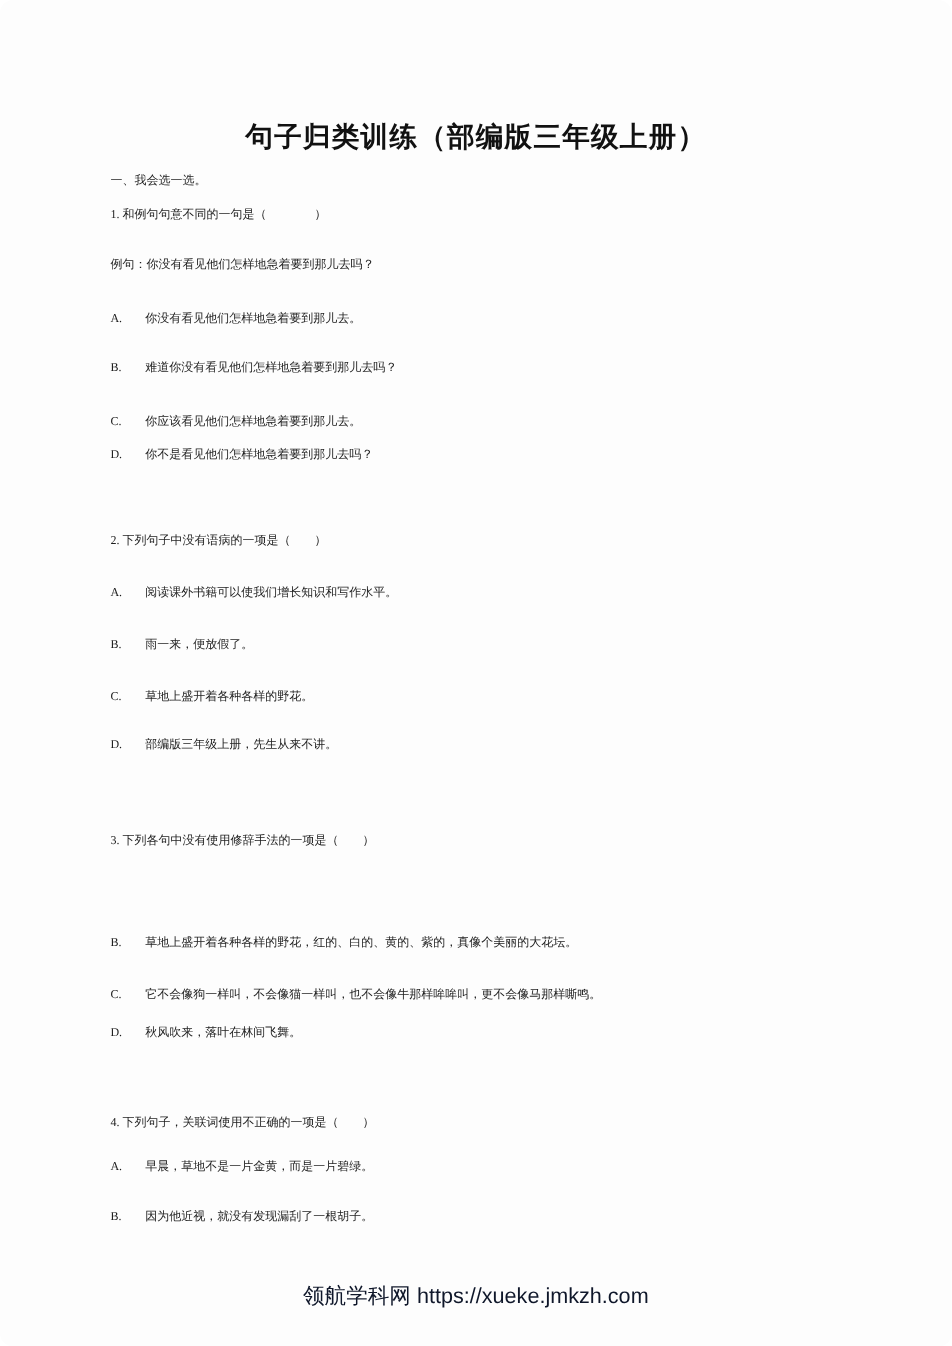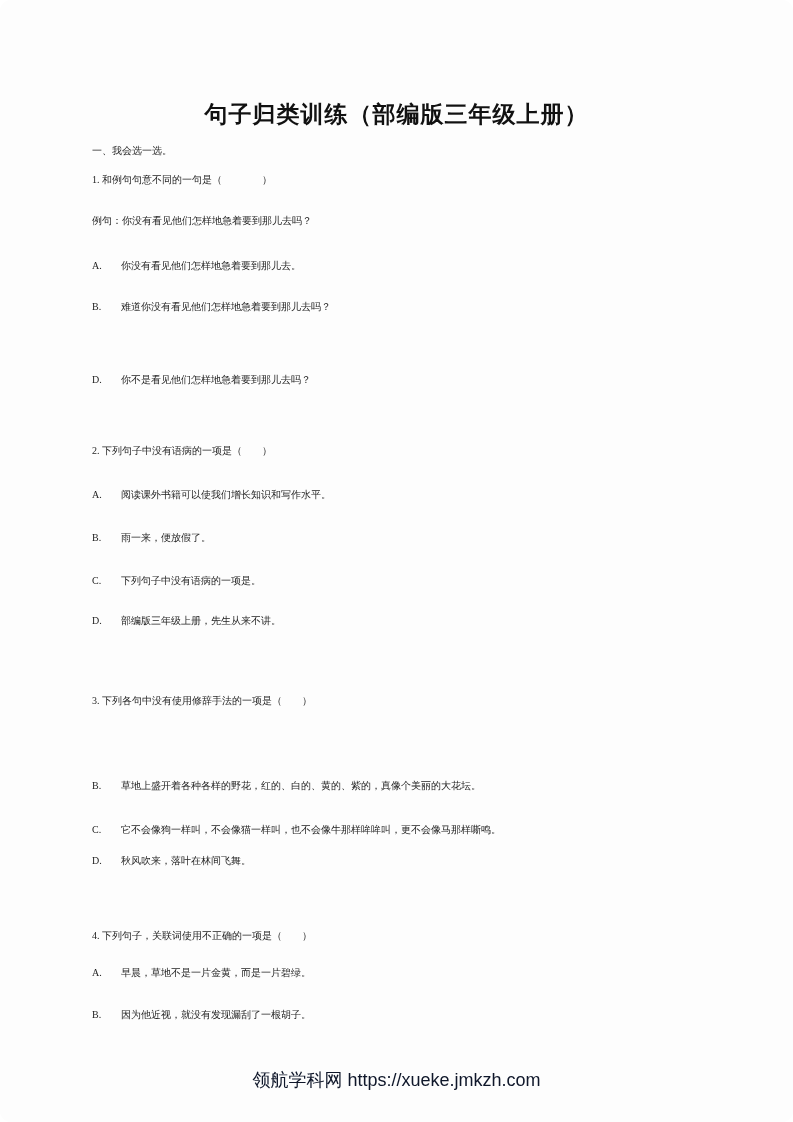--- a/index.html
+++ b/index.html
@@ -59,26 +59,27 @@
 <div class="page">
 
   <div class="doc-title">句子归类训练（部编版三年级上册）</div>
 
   <div class="line" style="top:142px">一、我会选一选。</div>
 
   <div class="line" style="top:171px">1. 和例句句意不同的一句是（　　　　）</div>
   <div class="line" style="top:212px">例句：你没有看见他们怎样地急着要到那儿去吗？</div>
   <div class="line" style="top:257px"><span class="opt-label">A.</span><span class="opt-text">你没有看见他们怎样地急着要到那儿去。</span></div>
   <div class="line" style="top:298px"><span class="opt-label">B.</span><span class="opt-text">难道你没有看见他们怎样地急着要到那儿去吗？</span></div>
+  <div class="line" style="top:343px"><span class="opt-label">C.</span><span class="opt-text">你应该看见他们怎样地急着要到那儿去。</span></div>
   <div class="line" style="top:371px"><span class="opt-label">D.</span><span class="opt-text">你不是看见他们怎样地急着要到那儿去吗？</span></div>
 
   <div class="line" style="top:442px">2. 下列句子中没有语病的一项是（　　）</div>
   <div class="line" style="top:486px"><span class="opt-label">A.</span><span class="opt-text">阅读课外书籍可以使我们增长知识和写作水平。</span></div>
   <div class="line" style="top:529px"><span class="opt-label">B.</span><span class="opt-text">雨一来，便放假了。</span></div>
-  <div class="line" style="top:572px"><span class="opt-label">C.</span><span class="opt-text">下列句子中没有语病的一项是。</span></div>
+  <div class="line" style="top:572px"><span class="opt-label">C.</span><span class="opt-text">草地上盛开着各种各样的野花。</span></div>
   <div class="line" style="top:612px"><span class="opt-label">D.</span><span class="opt-text">部编版三年级上册，先生从来不讲。</span></div>
 
   <div class="line" style="top:692px">3. 下列各句中没有使用修辞手法的一项是（　　）</div>
   <div class="line" style="top:777px"><span class="opt-label">B.</span><span class="opt-text">草地上盛开着各种各样的野花，红的、白的、黄的、紫的，真像个美丽的大花坛。</span></div>
   <div class="line" style="top:821px"><span class="opt-label">C.</span><span class="opt-text">它不会像狗一样叫，不会像猫一样叫，也不会像牛那样哞哞叫，更不会像马那样嘶鸣。</span></div>
   <div class="line" style="top:852px"><span class="opt-label">D.</span><span class="opt-text">秋风吹来，落叶在林间飞舞。</span></div>
 
   <div class="line" style="top:927px">4. 下列句子，关联词使用不正确的一项是（　　）</div>
   <div class="line" style="top:964px"><span class="opt-label">A.</span><span class="opt-text">早晨，草地不是一片金黄，而是一片碧绿。</span></div>
   <div class="line" style="top:1006px"><span class="opt-label">B.</span><span class="opt-text">因为他近视，就没有发现漏刮了一根胡子。</span></div>

